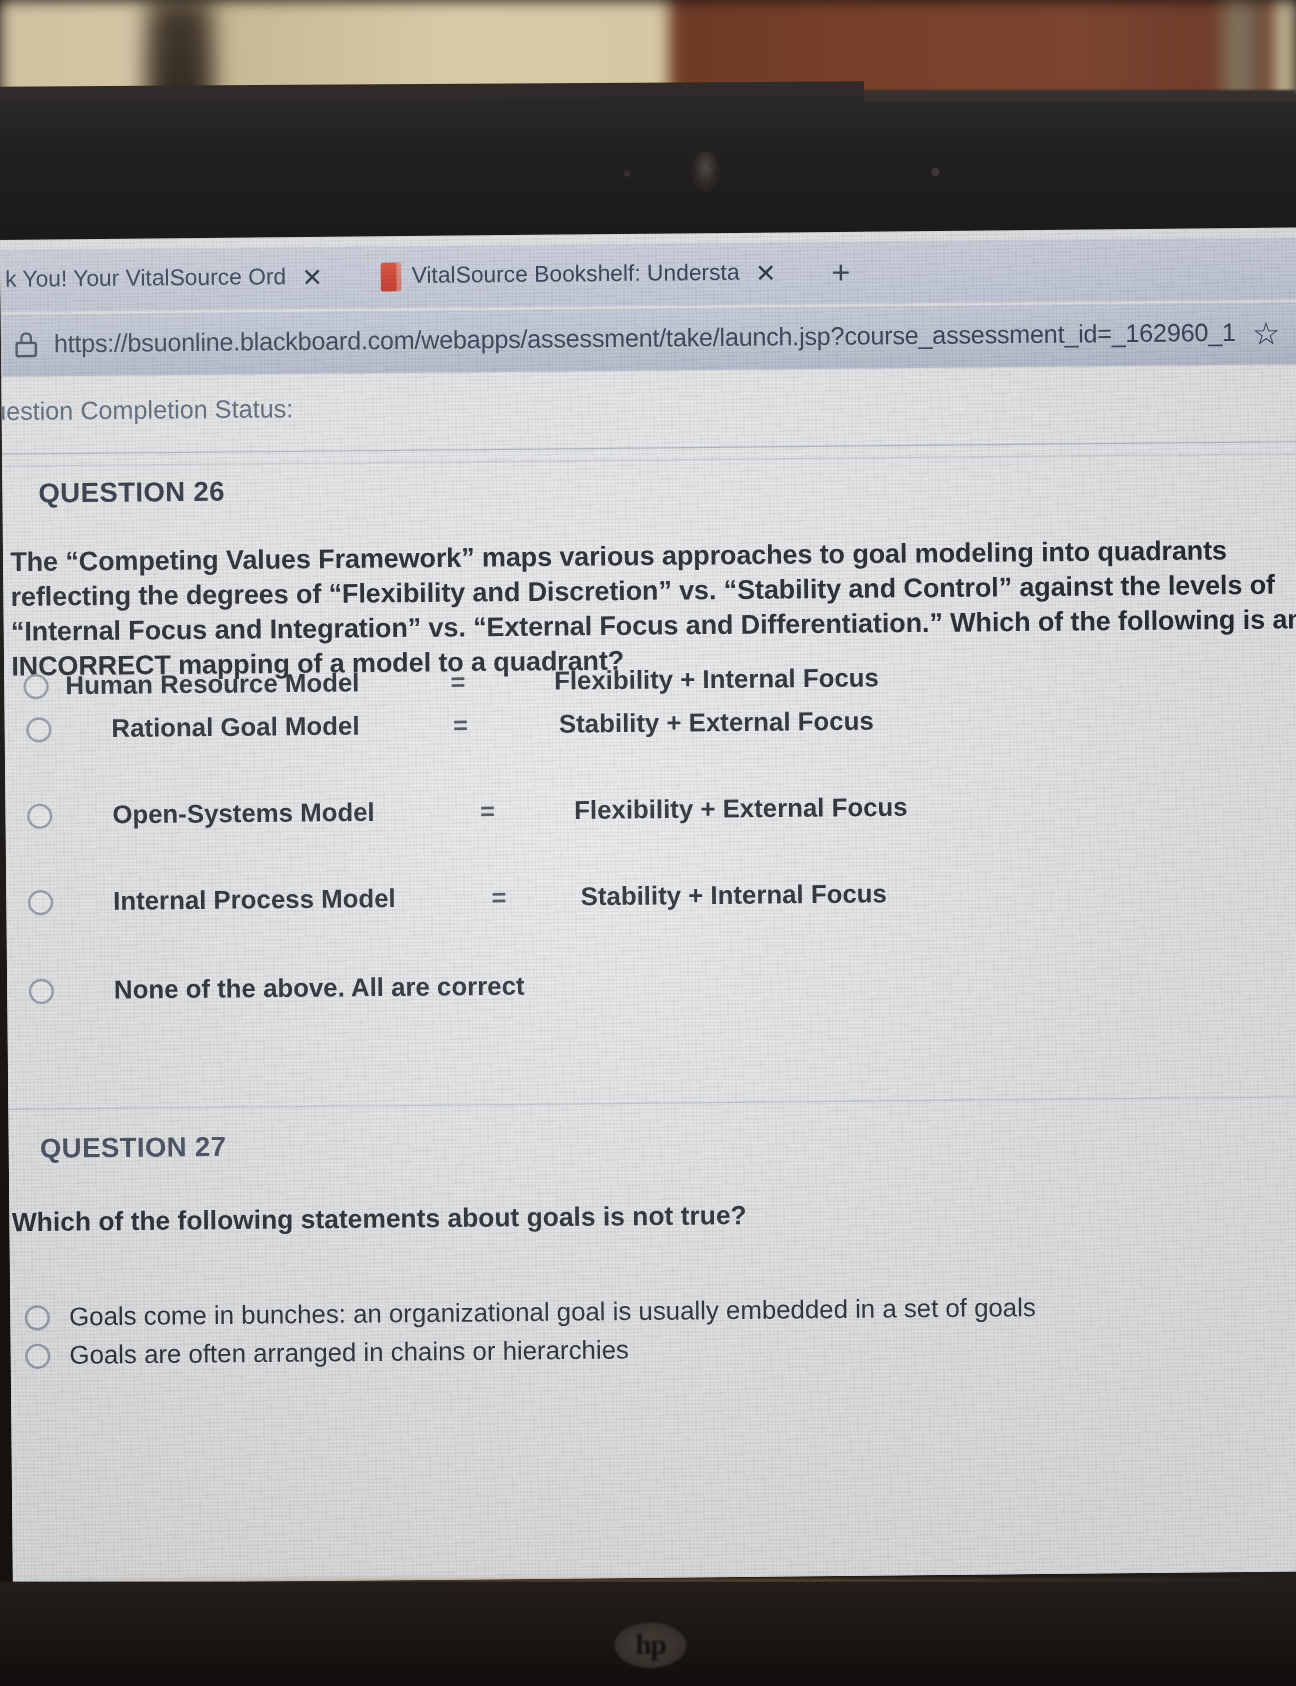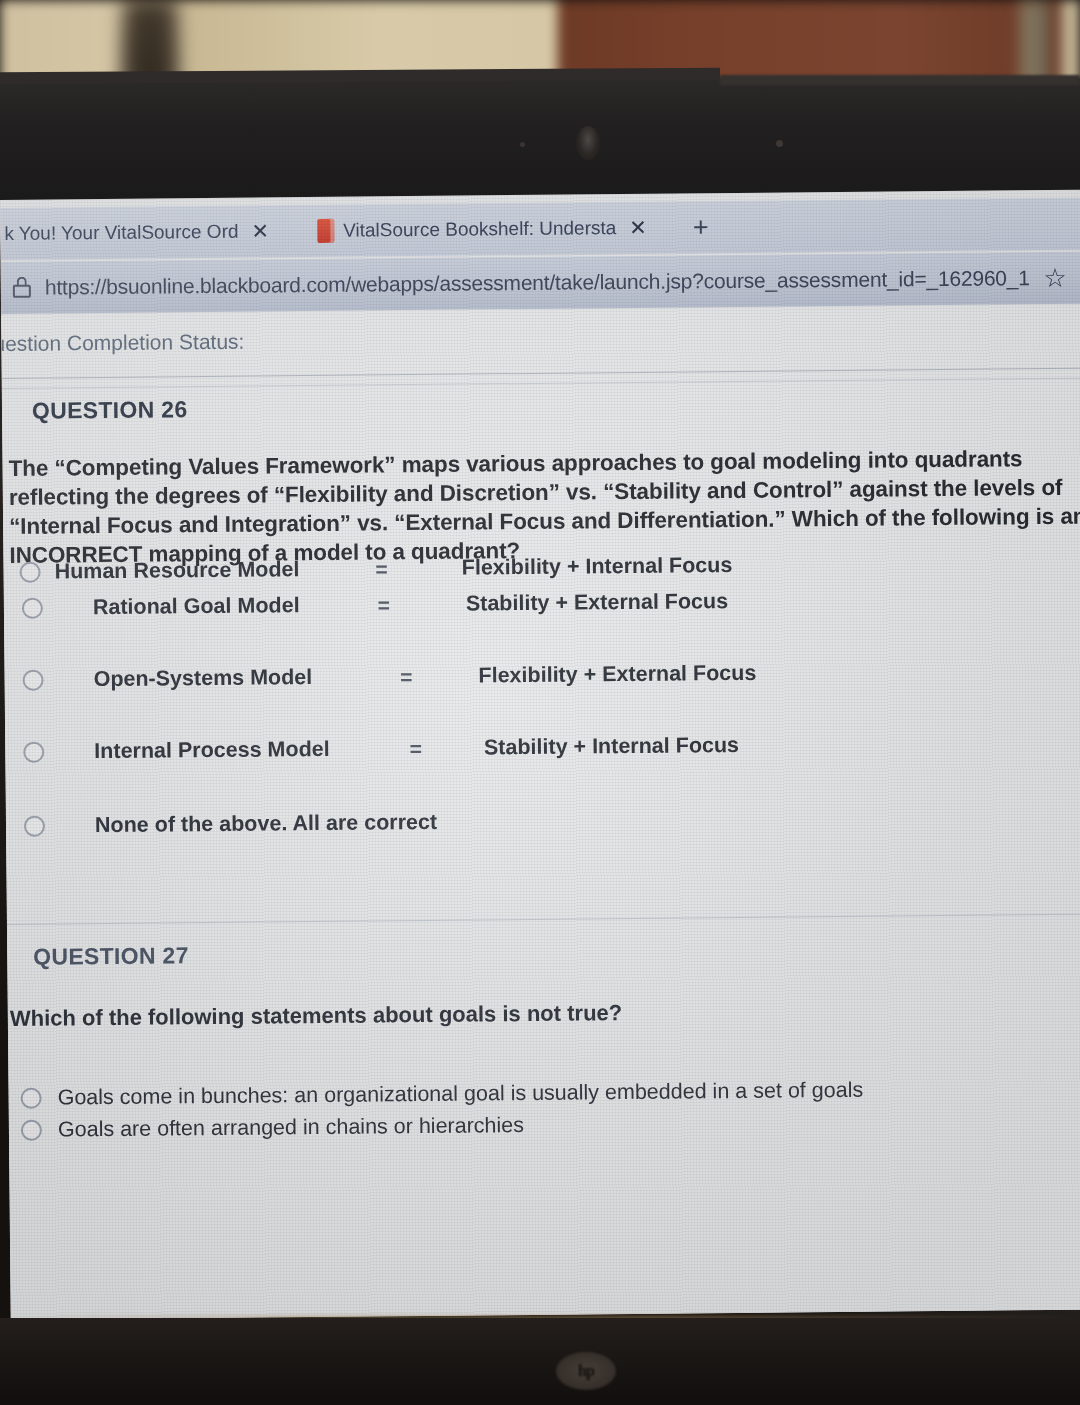--- a/index.html
+++ b/index.html
@@ -56,26 +56,26 @@
     background:#3d3836; filter:blur(.6px); }
   .cam-mic { position:absolute; left:520px; top:64px; width:5px; height:5px; border-radius:50%;
     background:#3a3533; filter:blur(.7px); }
 
   
   .bezel-bottom {
     position:absolute; left:0; top:1318px; width:1080px; height:87px;
     background:linear-gradient(180deg,#241f1c 0%, #1a1614 50%, #110e0d 100%);
   }
   .hp-logo {
-    position:absolute; left:556px; top:1352px; width:60px; height:38px;
+    position:absolute; left:512px; top:1352px; width:60px; height:38px;
     border-radius:50%;
     background:radial-gradient(ellipse at 50% 50%, #4d453f 0%, #3a332e 70%, #2a241f 100%);
     display:flex; align-items:center; justify-content:center;
     color:#120f0d; font-family:"Liberation Serif", serif; 
-    font-size:16px; font-weight:700; letter-spacing:-1px;
+    font-size:24px; font-weight:700; letter-spacing:-1px;
     filter:blur(.8px); opacity:.85;
   }
   .hinge-glow{
     position:absolute; left:0; top:1316px; width:1080px; height:5px;
     background:linear-gradient(90deg, rgba(120,100,70,0) 0%, rgba(150,125,85,.55) 30%, rgba(170,140,95,.6) 60%, rgba(120,100,70,0) 100%);
     filter:blur(2px);
   }
 
   
   .screen {

